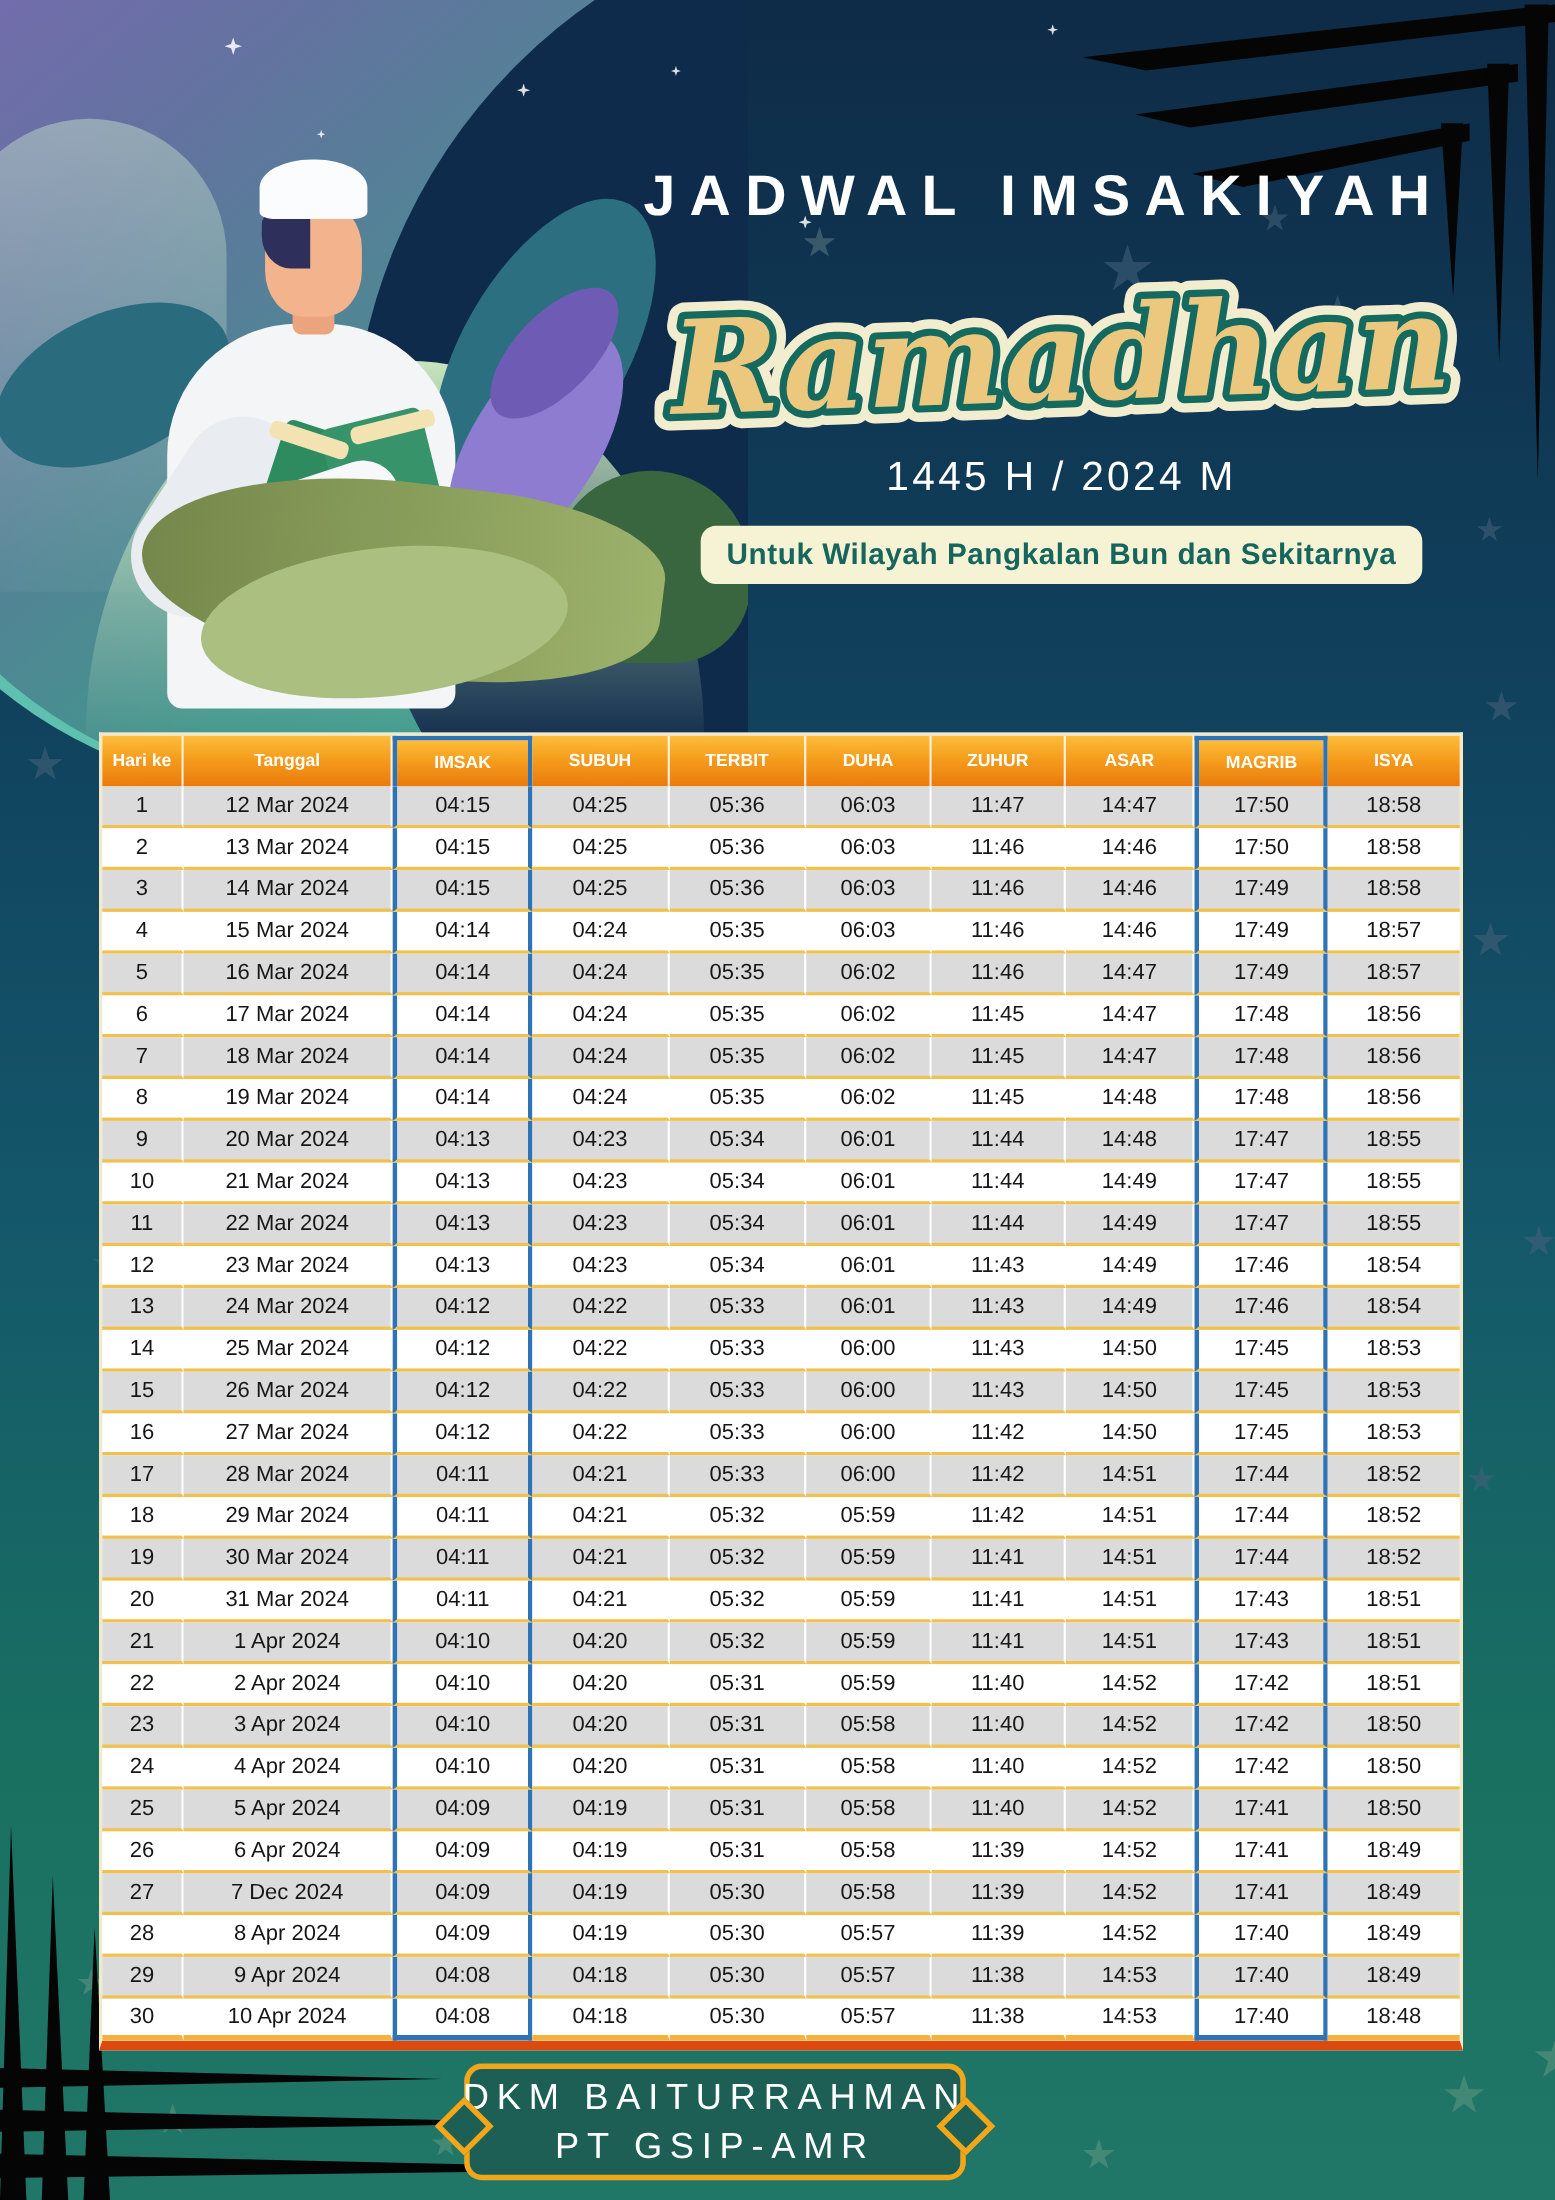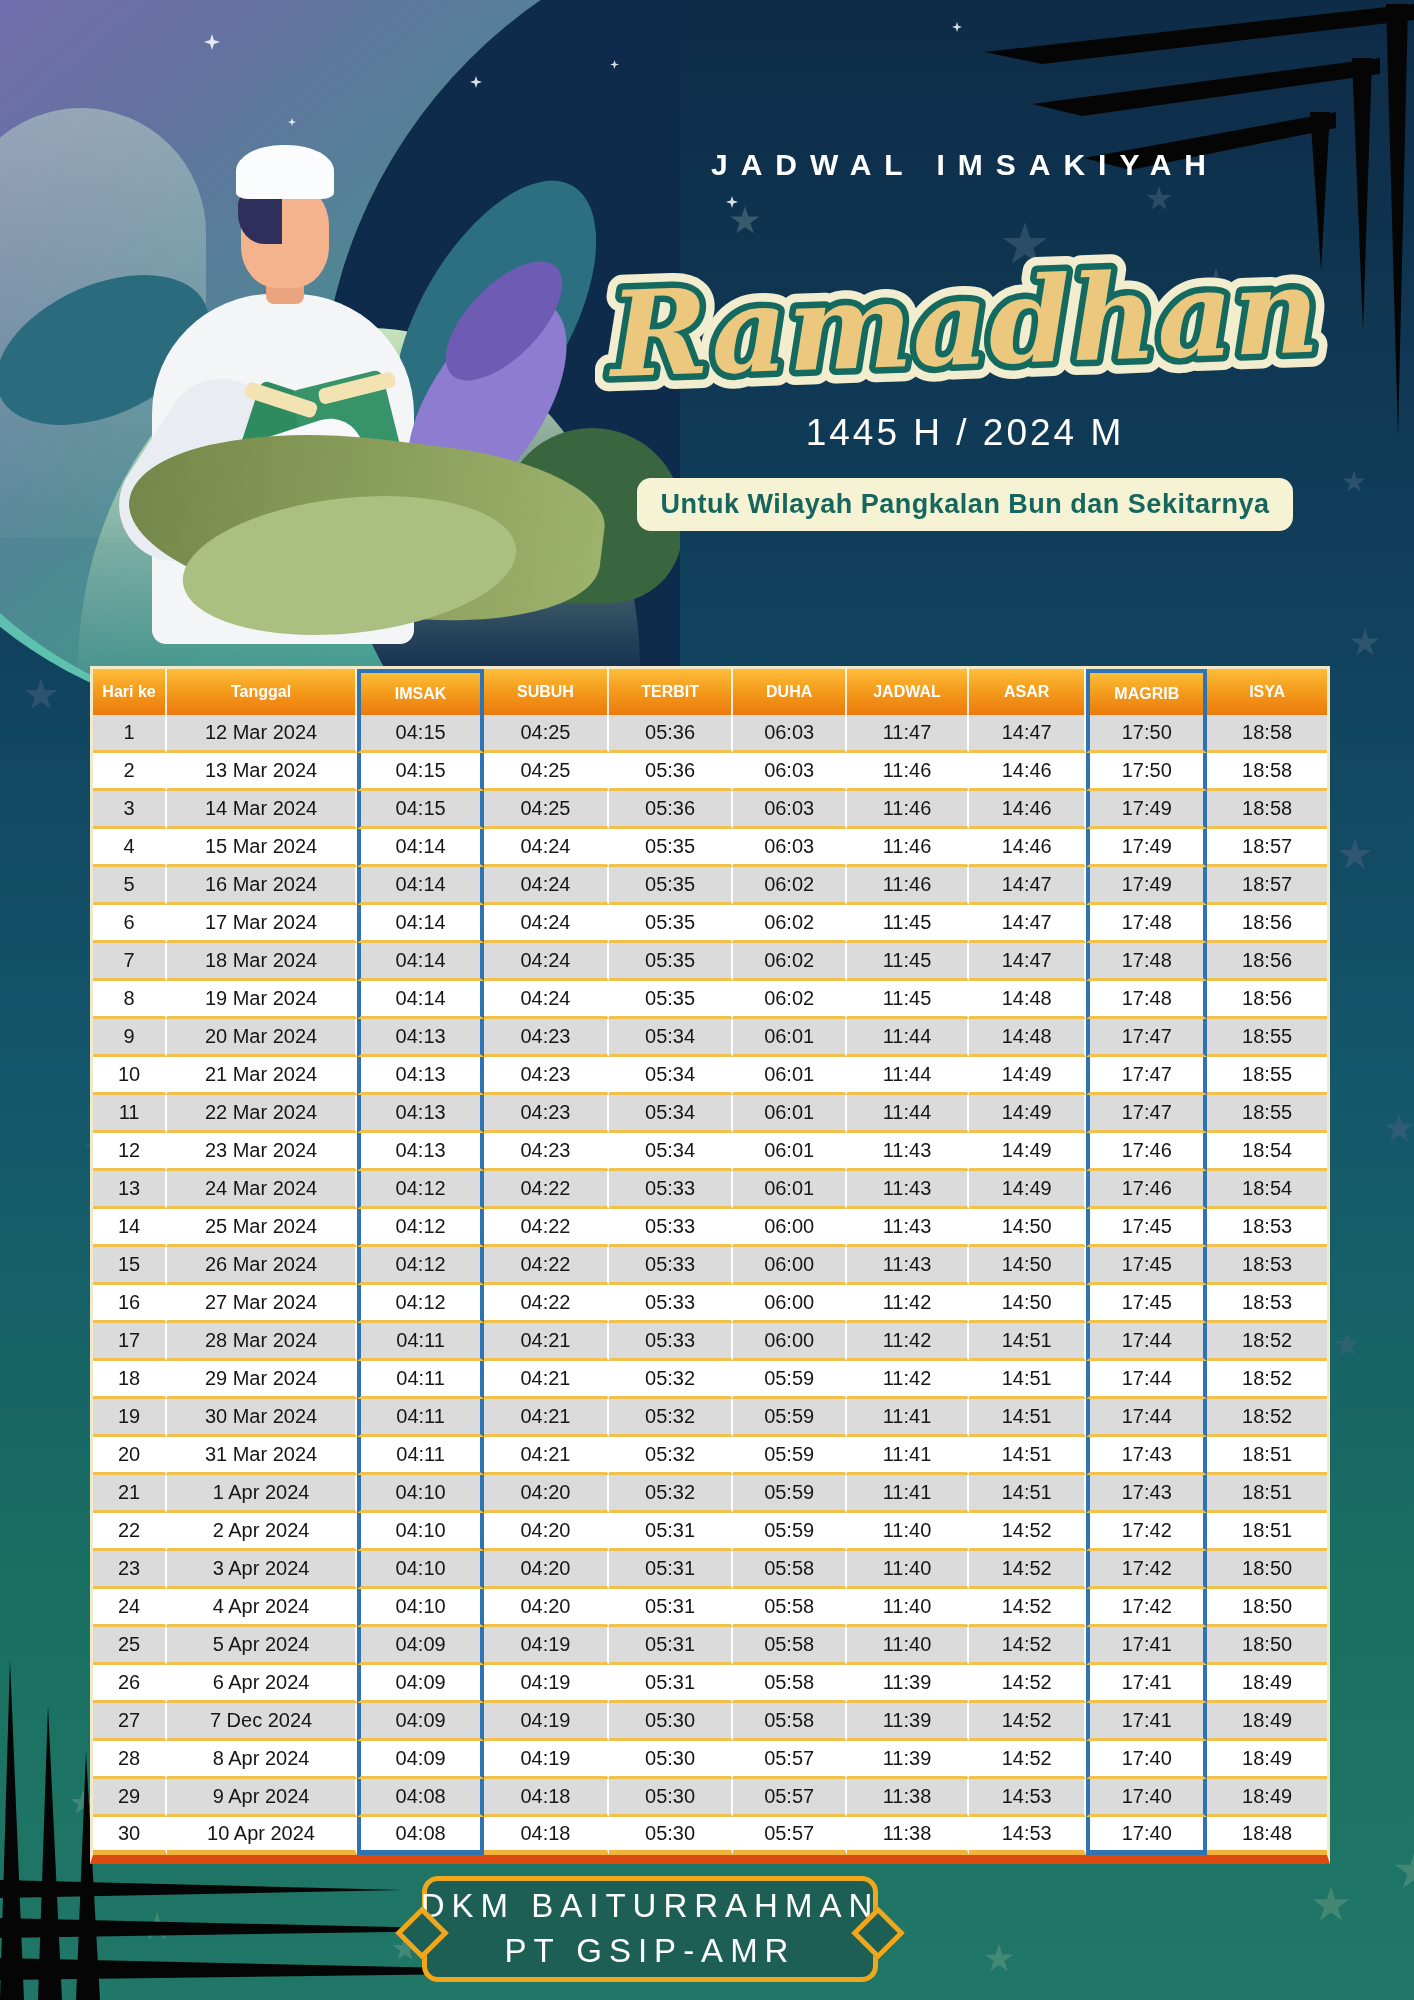--- a/index.html
+++ b/index.html
@@ -45,22 +45,22 @@
   .pages-l{position:absolute;left:244px;top:392px;width:74px;height:16px;background:#f3e3b2;border-radius:6px;transform:rotate(18deg);}
   .pages-r{position:absolute;left:318px;top:380px;width:78px;height:16px;background:#f3e3b2;border-radius:6px;transform:rotate(-14deg);}
   .hand{position:absolute;width:32px;height:30px;background:#f2b38d;border-radius:50%;}
   .hand-l{left:244px;top:468px;} .hand-r{left:348px;top:498px;}
   .leaf-purple{left:428px;top:288px;width:118px;height:232px;background:#8d7ccf;border-radius:60% 40% 60% 40%;transform:rotate(26deg);}
   .leaf-purple2{left:468px;top:246px;width:72px;height:150px;background:#6e5cb4;border-radius:50%;transform:rotate(44deg);}
   .bush-dark{left:502px;top:428px;width:180px;height:175px;background:#39663f;border-radius:50% 50% 40% 40%;}
   .leaf-olive{left:128px;top:438px;width:475px;height:175px;background:linear-gradient(90deg,#75884b,#9db26b);border-radius:60% 40% 50% 55%;transform:rotate(7deg);}
   .leaf-sage{left:182px;top:498px;width:335px;height:135px;background:#aabf80;border-radius:50%;transform:rotate(-6deg);}
   
-  .title{position:absolute;left:585px;top:148px;width:760px;text-align:center;color:#ffffff;
-    font-size:30px;font-weight:600;letter-spacing:13px;z-index:4;}
+  .title{position:absolute;left:585px;top:148px;width:760px;color:#ffffff;
+    font-size:52px;font-weight:600;letter-spacing:13px;z-index:4;}
   .script-wrap{position:absolute;left:595px;top:214px;width:740px;height:218px;z-index:4;}
   .year{position:absolute;left:585px;top:412px;width:760px;text-align:center;color:#ffffff;
     font-size:37px;font-weight:400;letter-spacing:3px;z-index:4;}
   .region-wrap{position:absolute;left:585px;top:478px;width:760px;text-align:center;z-index:4;}
   .region-badge{display:inline-block;background:#f6f3d4;color:#17665e;font-weight:bold;
     font-size:27px;padding:11px 24px;border-radius:14px;letter-spacing:.5px;}
   
   .table-wrap{position:absolute;left:90px;top:666px;width:1240px;z-index:5;
     border:3px solid #f3e9c8;border-bottom:9px solid #dd4a10;background:#fff;box-sizing:border-box;}
   table{width:100%;border-collapse:separate;border-spacing:0;table-layout:fixed;}
@@ -199,21 +199,21 @@
           <col style="width: 9.7%;">
         </colgroup>
       <thead>
           <tr id="head-row">
             <th>Hari ke</th>
             <th>Tanggal</th>
             <th class="hl">IMSAK</th>
             <th>SUBUH</th>
             <th>TERBIT</th>
             <th>DUHA</th>
-            <th>JADWAL</th>
+            <th>ZUHUR</th>
             <th>ASAR</th>
             <th class="hl">MAGRIB</th>
             <th>ISYA</th>
           </tr>
         </thead>
       <tbody id="body-rows">
           <tr>
             <td>1</td>
             <td>12 Mar 2024</td>
             <td class="hl">04:15</td>

